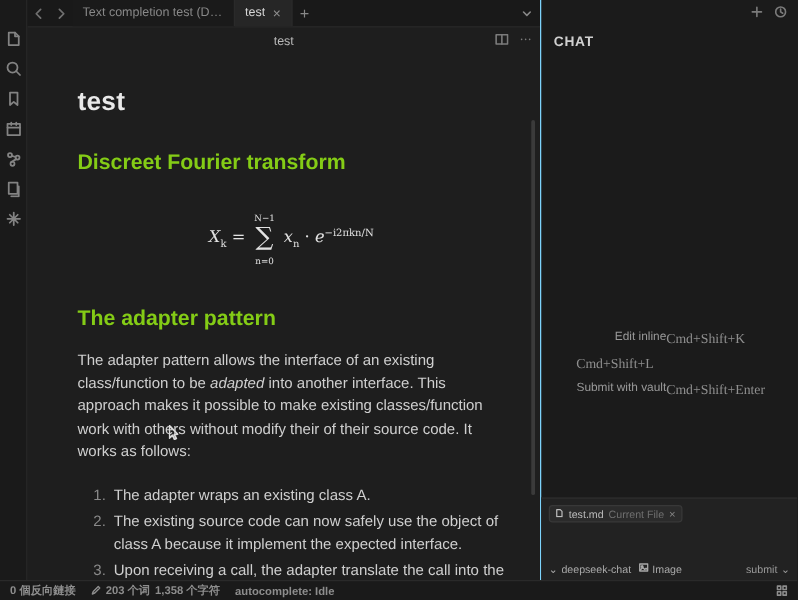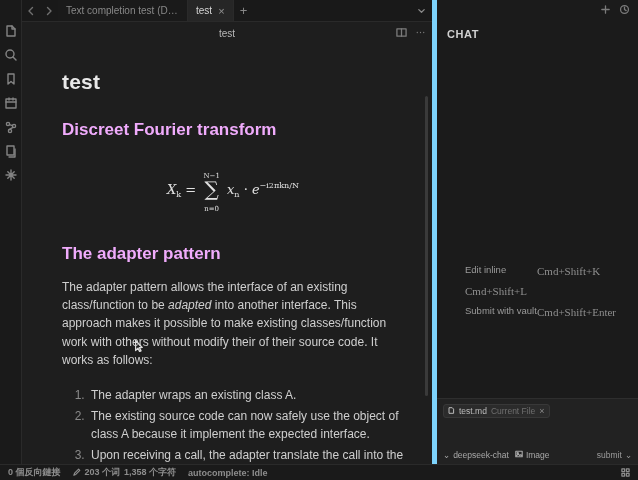--- a/index.html
+++ b/index.html
@@ -49,21 +49,21 @@
     height:22px; display:flex; align-items:center; justify-content:center;
     position:relative; color:#b9b9b9; font-size:10px; flex:0 0 22px;
   }
   .viewheader .right { position:absolute; right:6px; top:0; height:22px; display:flex; align-items:center; gap:8px; opacity:.6; }
 
   .doc {
     flex:1; overflow:hidden; position:relative;
     padding: 16px 28px 0 40px;
   }
   .doc h1 { font-size:21px; margin:10px 0 26px 0; color:#e8e8e8; font-weight:bold; letter-spacing:.2px; }
-  .doc h2 { font-size:17px; margin:0 0 26px 0; color:#f0abfc; font-weight:bold; }
+  .doc h2 { font-size:17px; margin:0 0 26px 0; color:#84cc16; font-weight:bold; }
   .doc h2.second { margin-top:30px; margin-bottom:14px; }
   .formula {
     text-align:center; margin: 0 0 28px 0; color:#e2e2e2;
     font-family:"DejaVu Serif", serif; font-size:13px;
   }
   .formula .sum { display:inline-block; vertical-align:middle; position:relative; text-align:center; margin:0 3px; }
   .formula .sum .big { font-size:20px; line-height:16px; }
   .formula .sum .top { font-size:7px; line-height:8px; }
   .formula .sum .bot { font-size:7px; line-height:8px; }
   .formula .it { font-style:italic; }
@@ -77,30 +77,30 @@
   ol.steps li::marker { color:#8a8a8a; }
 
   .scrollbar {
     position:absolute; right:4px; top:52px; width:3px; height:300px;
     background:#3a3a3a; border-radius:2px;
   }
   .cursor { position:absolute; left:113px; top:296px; width:8px; height:12px; }
 
   
   .chat {
-    width:206px; flex:0 0 206px; background:#1b1b1b; border-left:5px solid #7dd3fc;
+    width:206px; flex:0 0 206px; background:#1b1b1b; border-left:1px solid #7dd3fc;
     display:flex; flex-direction:column; min-width:0;
   }
   .chat-top { height:22px; display:flex; align-items:center; justify-content:flex-end; gap:8px; padding-right:8px; flex:0 0 22px; }
   .chat-top .ic { opacity:.5; }
   .chat-title { padding:6px 10px 0 10px; font-size:11px; color:#d0d0d0; letter-spacing:.6px; font-weight:bold; }
   .chat-body { flex:1; position:relative; }
   .shortcuts { position:absolute; left:28px; bottom:76px; }
   .sc-row { display:flex; font-size:9.5px; color:#9a9a9a; line-height:1.85; }
-  .sc-row .k { width:72px; }
+  .sc-row .k { width:72px;text-align:right; }
   .sc-row .v { color:#8f8f8f; font-family:Liberation Serif, serif; font-size:11px; }
 
   .composer { background:#222222; border-top:1px solid #2e2e2e; padding:5px 6px 4px 6px; }
   .chipline { display:flex; align-items:center; }
   .chip {
     display:flex; align-items:center; gap:4px; background:#2b2b2b;
     border:1px solid #383838; border-radius:3px; padding:1px 4px; font-size:8.5px; color:#bdbdbd;
   }
   .chip .dim { color:#6f6f6f; }
   .chip .x { color:#888; font-size:9px; }

